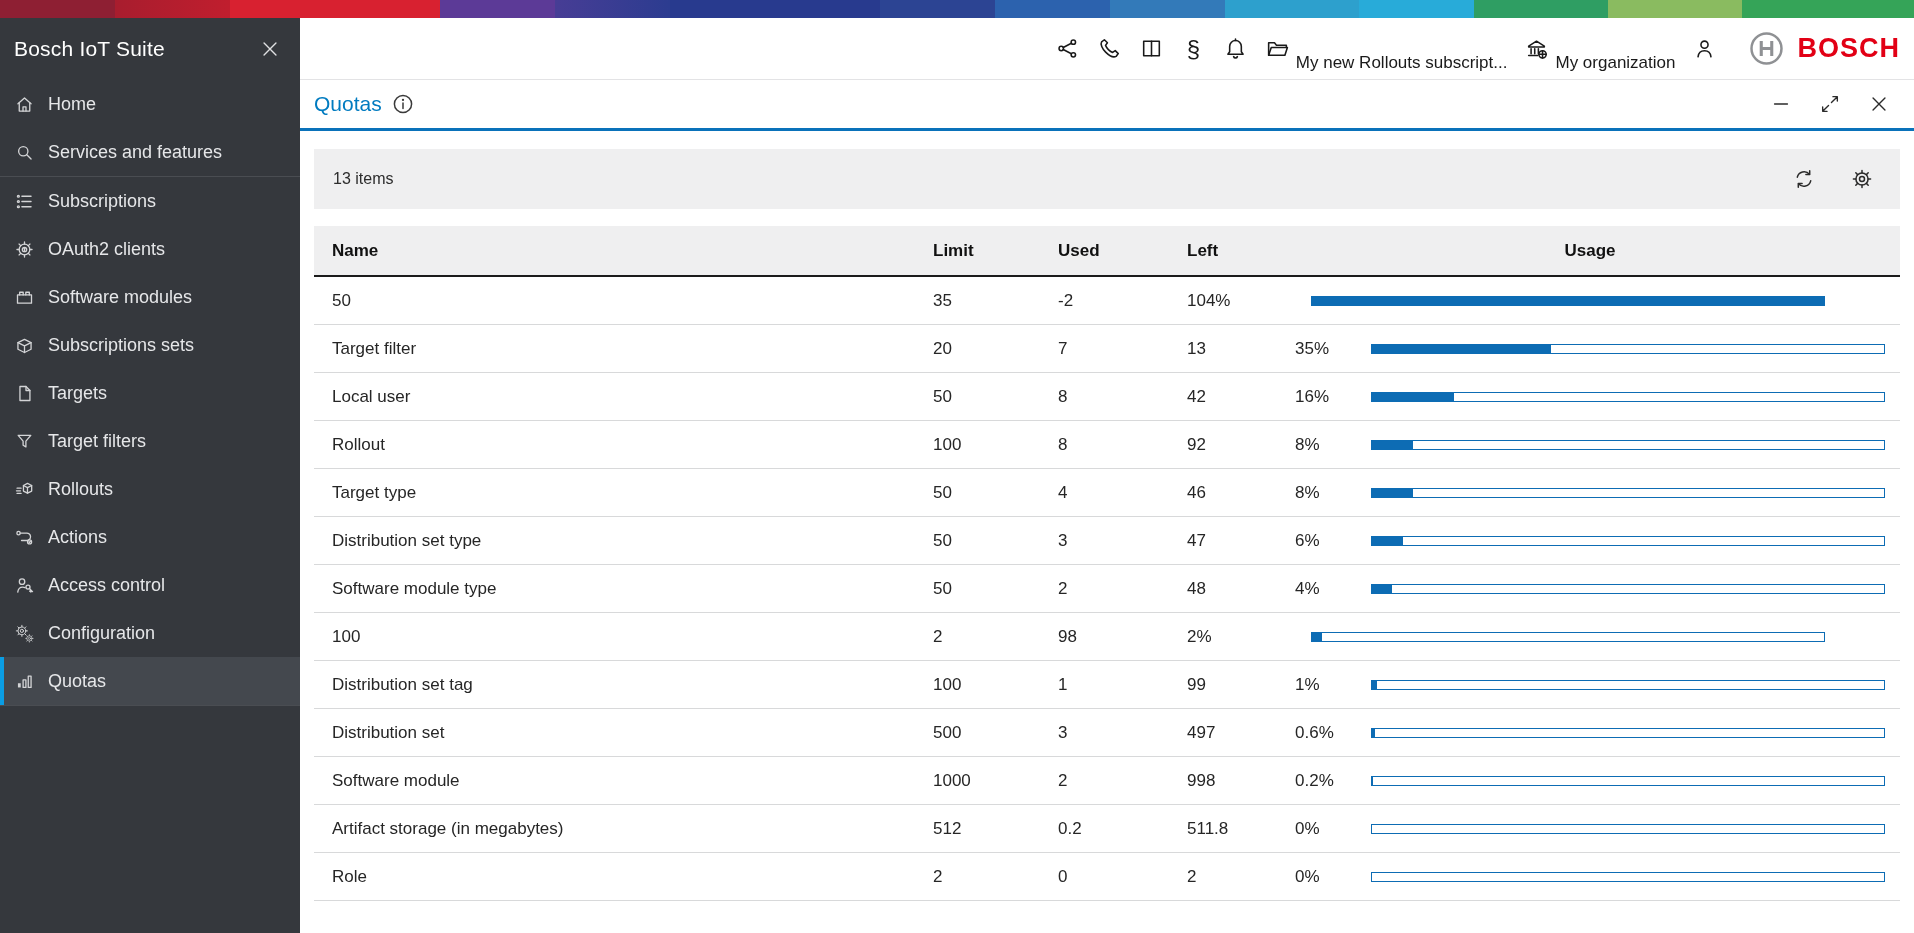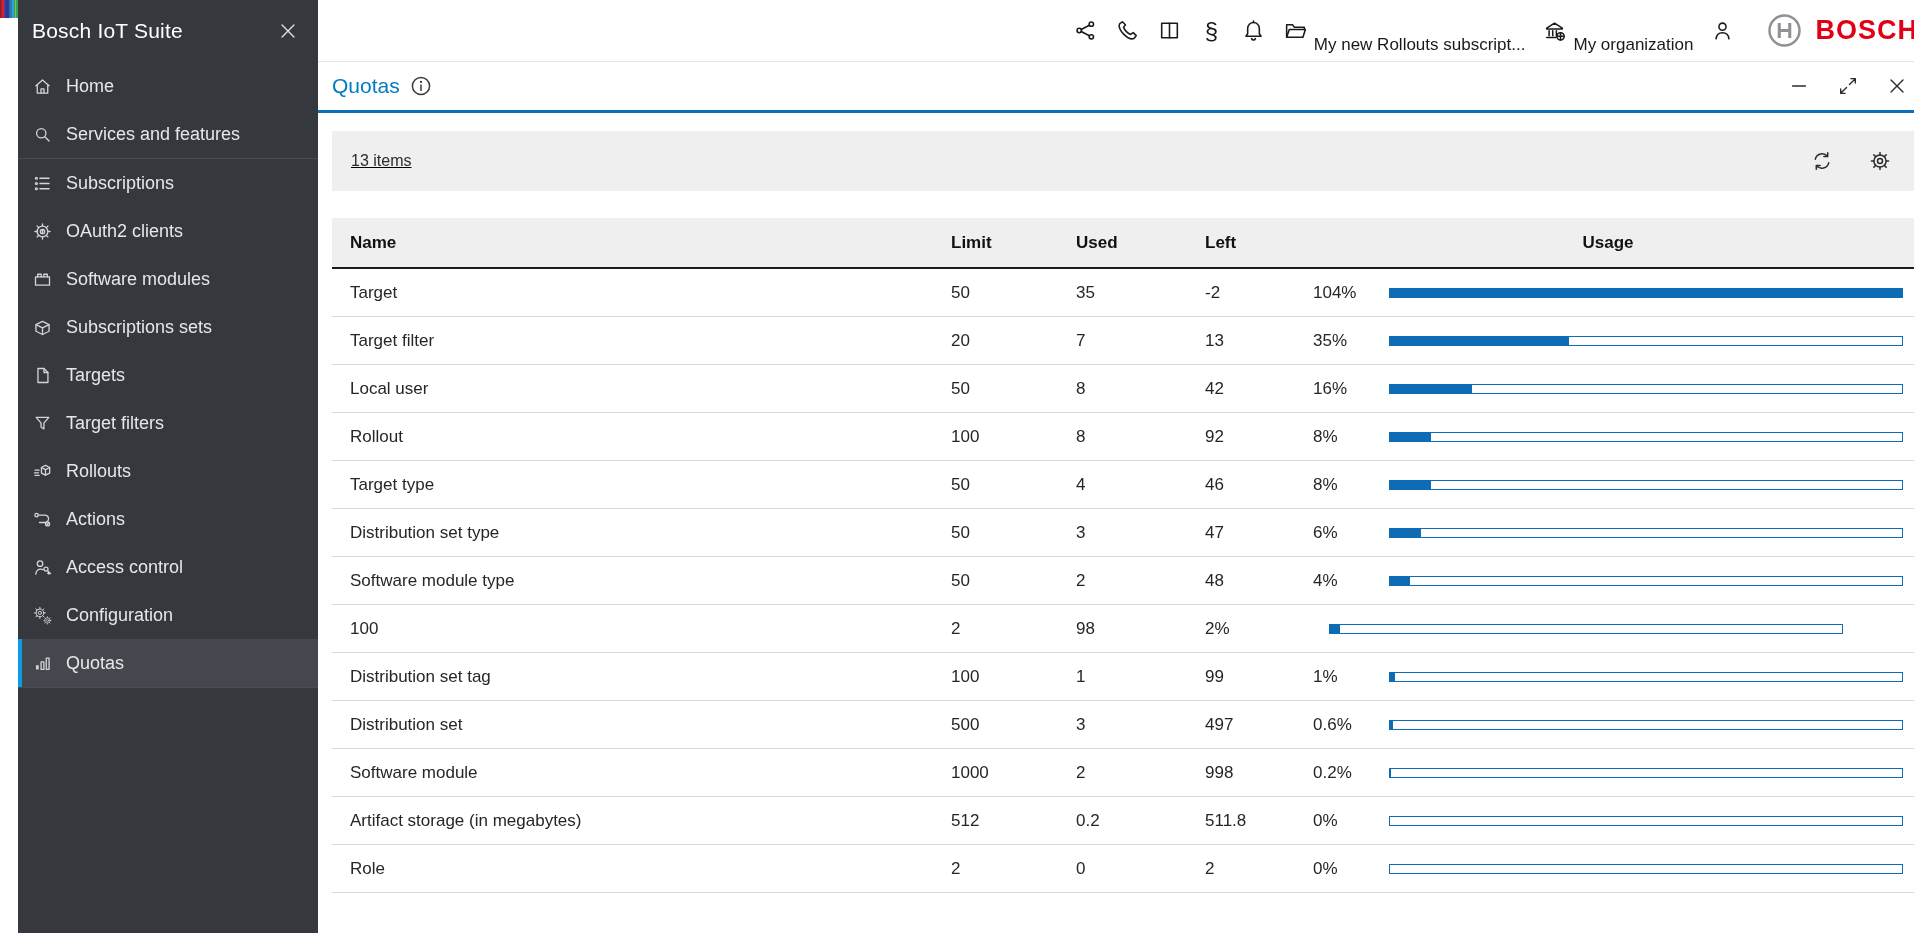--- a/index.html
+++ b/index.html
@@ -1,19 +1,19 @@
 <!DOCTYPE html>
 <html style="--accent-blue: #007bc0; --bar-blue: #0d6cb4; --bosch-red: #e20015; --sidebar-accent: #0a9de4; --toolbar-bg: #efeff0;"><head>
 <meta charset="utf-8">
 <style>
   * { box-sizing: border-box; margin: 0; padding: 0; }
   html,body { width: 1914px; height: 933px; overflow: hidden; }
   body { font-family: "Liberation Sans", sans-serif; background: #fff; }
 
-  .screen { width: 1914px; height: 933px; display: flex; flex-direction: row; }
+  .screen { width: 1914px; height: 933px; display: flex; flex-direction: column; }
   .supergraphic { height: 18px; width: 100%; flex: 0 0 18px; }
 
   .body-row { flex: 1; display: flex; min-height: 0; }
 
   
   .sidebar { width: 300px; flex: 0 0 300px; background: #35383d; color: #e6e7e9; display: flex; flex-direction: column; }
   .sidebar-header { height: 62px; display: flex; align-items: center; justify-content: space-between; padding: 0 16px 0 14px; }
   .sidebar-title { font-size: 21px; color: #ffffff; letter-spacing: .2px; }
   .sidebar-close { background: none; border: none; color: #dfe0e2; cursor: pointer; width: 28px; height: 28px; display:flex; align-items:center; justify-content:center; }
   .sidebar-close svg { width: 22px; height: 22px; }
@@ -40,27 +40,27 @@
   .panel-title-group { display: flex; align-items: center; gap: 9px; }
   .panel-title { font-size: 21px; font-weight: normal; color: var(--accent-blue); }
   .info-btn { background:none; border:none; cursor:pointer; color:#3a3a3a; display:flex; }
   .info-btn .ic { width: 24px; height: 24px; }
   .window-controls { display: flex; align-items: center; gap: 27px; }
   .window-controls .wbtn { background:none; border:none; cursor:pointer; color:#2b2b2b; display:flex; }
   .window-controls .ic { width: 22px; height: 22px; }
 
   .content { flex: 1; padding: 18px 14px 0 14px; overflow: hidden; }
 
-  .toolbar { height: 60px; background: var(--toolbar-bg); display: flex; align-items: center; justify-content: space-between; padding: 0 26px 0 19px; text-decoration: underline; }
+  .toolbar { height: 60px; background: var(--toolbar-bg); display: flex; align-items: center; justify-content: space-between; padding: 0 26px 0 19px; }
   .toolbar-count { font-size: 16px; color: #2c2c2c; }
   .toolbar-actions { display: flex; align-items: center; gap: 34px; }
   .toolbar-actions .tbtn { background:none; border:none; cursor:pointer; color:#2b2b2b; display:flex; }
   .toolbar-actions .ic { width: 24px; height: 24px; }
 
-  .quota-table { margin-top: 27px; }
+  .quota-table { margin-top: 17px; }
   .thead, .trow { display: grid; grid-template-columns: 601px 125px 129px 108px 60px 530px; align-items: center; padding-left: 18px; padding-right: 15px; }
   .thead { height: 51px; background: var(--toolbar-bg); border-bottom: 2px solid #1b1b1b; font-weight: bold; font-size: 17px; color: #111; }
   .thead .h-usage { grid-column: 5 / 7; text-align: center; }
   .trow { height: 48px; border-bottom: 1px solid #d8d9da; font-size: 17px; color: #262626; background: #fff; }
   .c-pct { text-align: left; }
   .c-bar { padding-left: 16px; }
   .bar-track { display: block; width: 514px; height: 10px; border: 1px solid var(--bar-blue); background: #fff; }
   .bar-fill { display: block; height: 100%; background: var(--bar-blue); }
 </style>
 </head>
@@ -317,21 +317,20 @@
         <div class="quota-table">
           <div class="thead">
             <span class="h-name">Name</span>
             <span class="h-limit">Limit</span>
             <span class="h-used">Used</span>
             <span class="h-left">Left</span>
             <span class="h-usage">Usage</span>
           </div>
           <div id="tbody">
               <div class="trow">
-                <span class="c-name">Target</span>
                 <span class="c-num">50</span>
                 <span class="c-num">35</span>
                 <span class="c-num">-2</span>
                 <span class="c-pct">104%</span>
                 <span class="c-bar">
                   <span class="bar-track">
                     <span class="bar-fill" style="width:100%"></span>
                   </span>
                 </span>
               </div>

